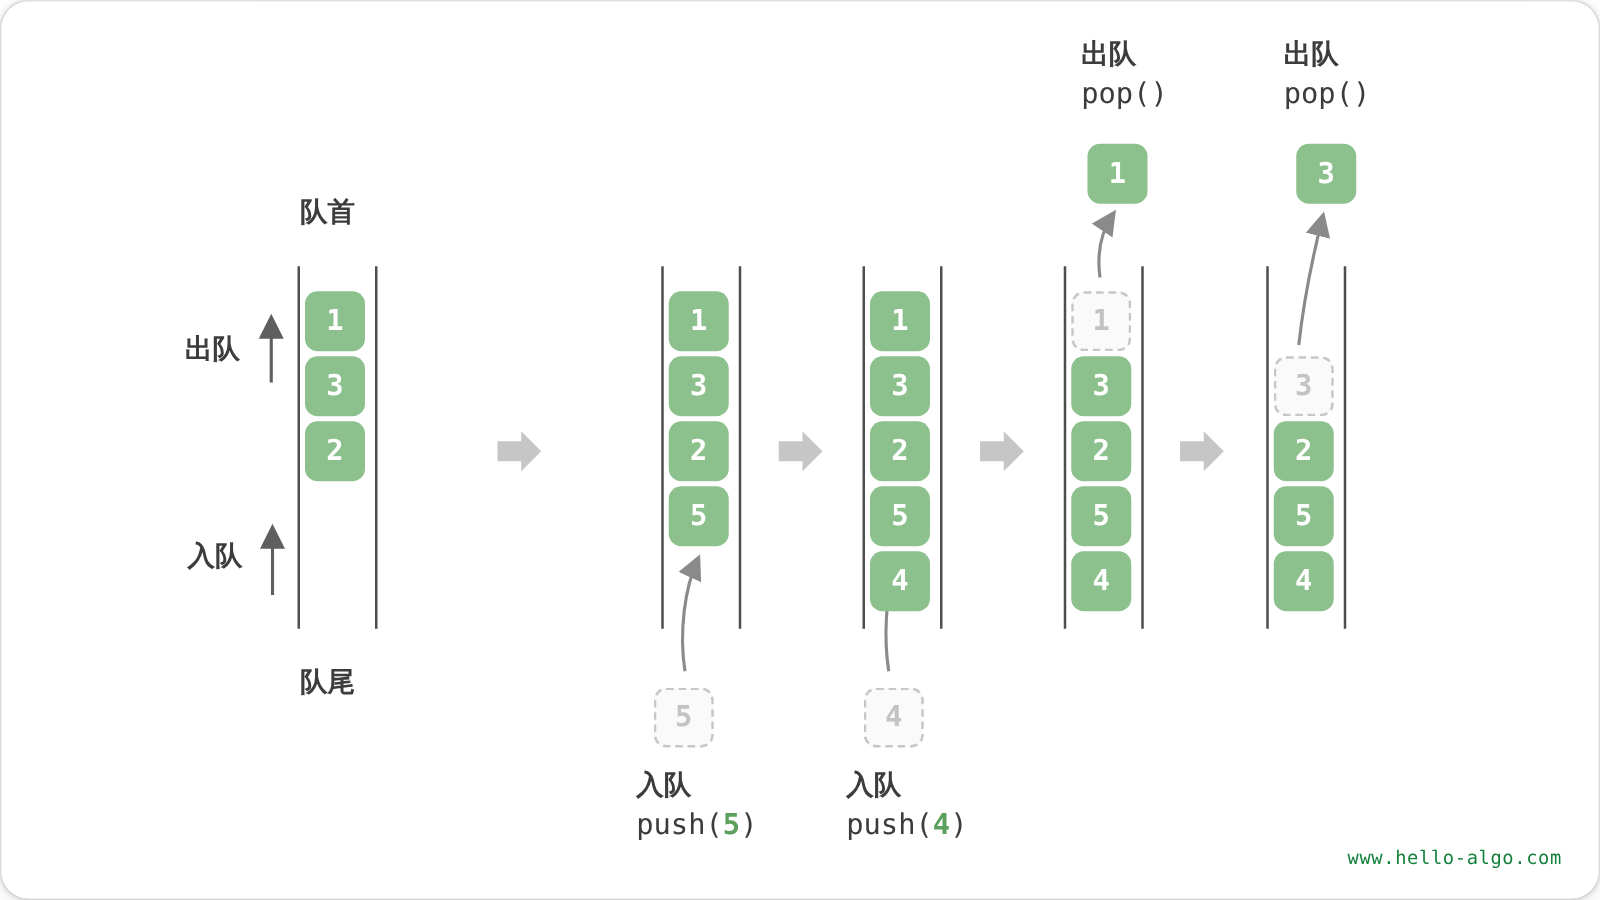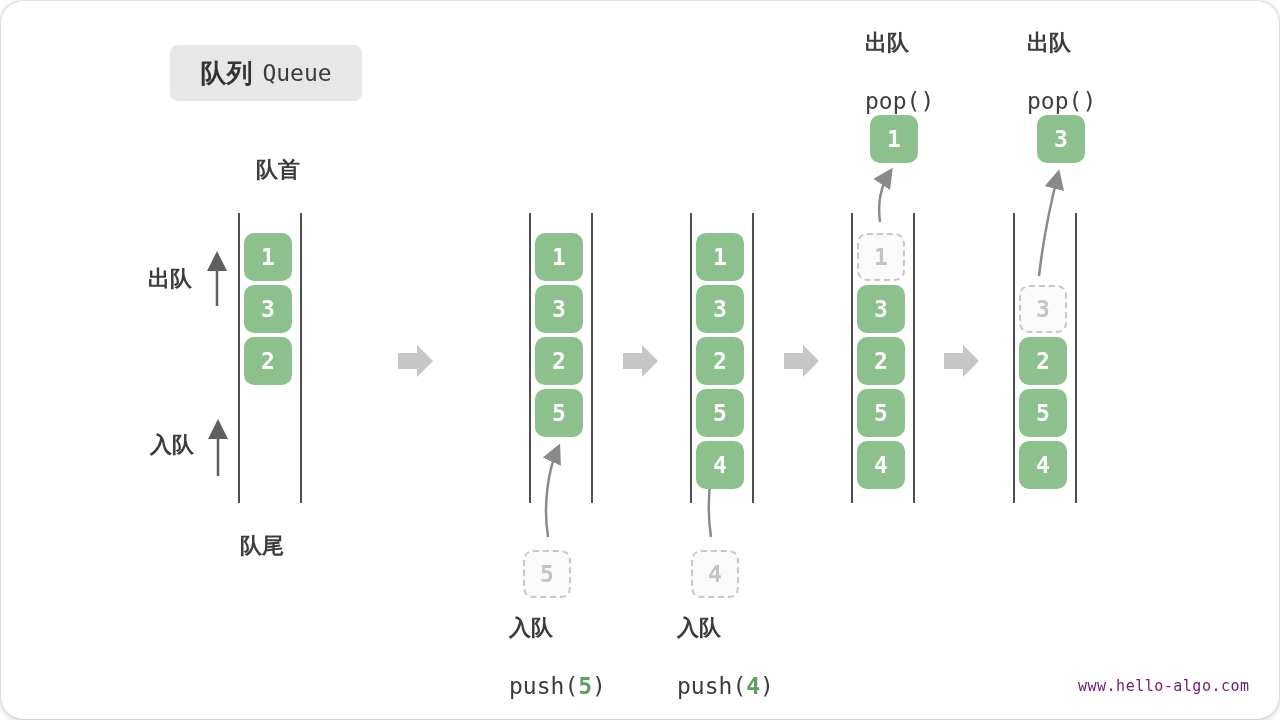--- a/index.html
+++ b/index.html
@@ -27,25 +27,25 @@
     position:absolute;width:48px;height:48px;border-radius:10px;background:#8cc08c;
     display:flex;align-items:center;justify-content:center;
     font-family:"DejaVu Sans Mono",monospace;font-size:23px;font-weight:bold;color:#ffffff;
     box-sizing:border-box;
   }
   .cell.ghost{
     background:#fafafa;border:2.5px dashed #c7c7c7;color:#c3c3c3;font-weight:600;
   }
   .op{position:absolute;white-space:nowrap;}
   .op .op-label{font-size:22px;font-weight:bold;color:#3c3c3c;line-height:30px;}
-  .op .op-code{font-family:"DejaVu Sans Mono",monospace;font-size:23px;color:#3c3c3c;line-height:34px;margin-top:26px;}
+  .op .op-code{font-family:"DejaVu Sans Mono",monospace;font-size:23px;color:#3c3c3c;line-height:34px;}
   .op .op-arg{color:#5da05d;font-weight:bold;}
   .watermark{
     position:absolute;left:1078px;top:677px;font-family:"DejaVu Sans Mono",monospace;
-    font-size:15px;color:#701a75;letter-spacing:0.5px;
+    font-size:15px;color:#15803d;letter-spacing:0.5px;
   }
 </style>
 </head>
 <body>
 
 <div class="page">
   <div class="card"></div>
 
   <svg class="svg-layer" viewBox="0 0 1280 720">
     <defs>
@@ -64,26 +64,22 @@
     <polygon points="623,353 642,353 642,345 658,361 642,377 642,369 623,369" fill="#c6c6c6"></polygon>
     <polygon points="784,353 803,353 803,345 819,361 803,377 803,369 784,369" fill="#c6c6c6"></polygon>
     <polygon points="944,353 963,353 963,345 979,361 963,377 963,369 944,369" fill="#c6c6c6"></polygon>
 
     <path d="M548,537 C543,505 548,470 558,448" stroke="#8a8a8a" stroke-width="2.5" fill="none" marker-end="url(#ah-gray)"></path>
     <path d="M711,537 C706,505 710,474 716,448" stroke="#8a8a8a" stroke-width="2.5" fill="none" marker-end="url(#ah-gray)"></path>
     <path d="M880,222 C877,200 882,184 890,172" stroke="#8a8a8a" stroke-width="2.5" fill="none" marker-end="url(#ah-gray)"></path>
     <path d="M1039,276 C1043,240 1051,202 1058,174" stroke="#8a8a8a" stroke-width="2.5" fill="none" marker-end="url(#ah-gray)"></path>
   </svg>
 
-  <div class="title-box">
-    <span class="title-zh">队列</span>
-    <span class="title-en">Queue</span>
-  </div>
 
-  <div class="cjk-label" style="left:240px;top:155px;width:60px;text-align:right;">队首</div>
+  <div class="cjk-label" style="left:240px;top:155px;width:60px;text-align:left;">队首</div>
   <div class="cjk-label" style="left:240px;top:531px;width:60px;">队尾</div>
 
   <div class="cjk-label" style="left:148px;top:264px;">出队</div>
   <div class="cjk-label" style="left:150px;top:430px;">入队</div>
 
   <div class="walls" style="left:238px;"></div>
   <div class="walls" style="left:529px;"></div>
   <div class="walls" style="left:690px;"></div>
   <div class="walls" style="left:851px;"></div>
   <div class="walls" style="left:1013px;"></div>

